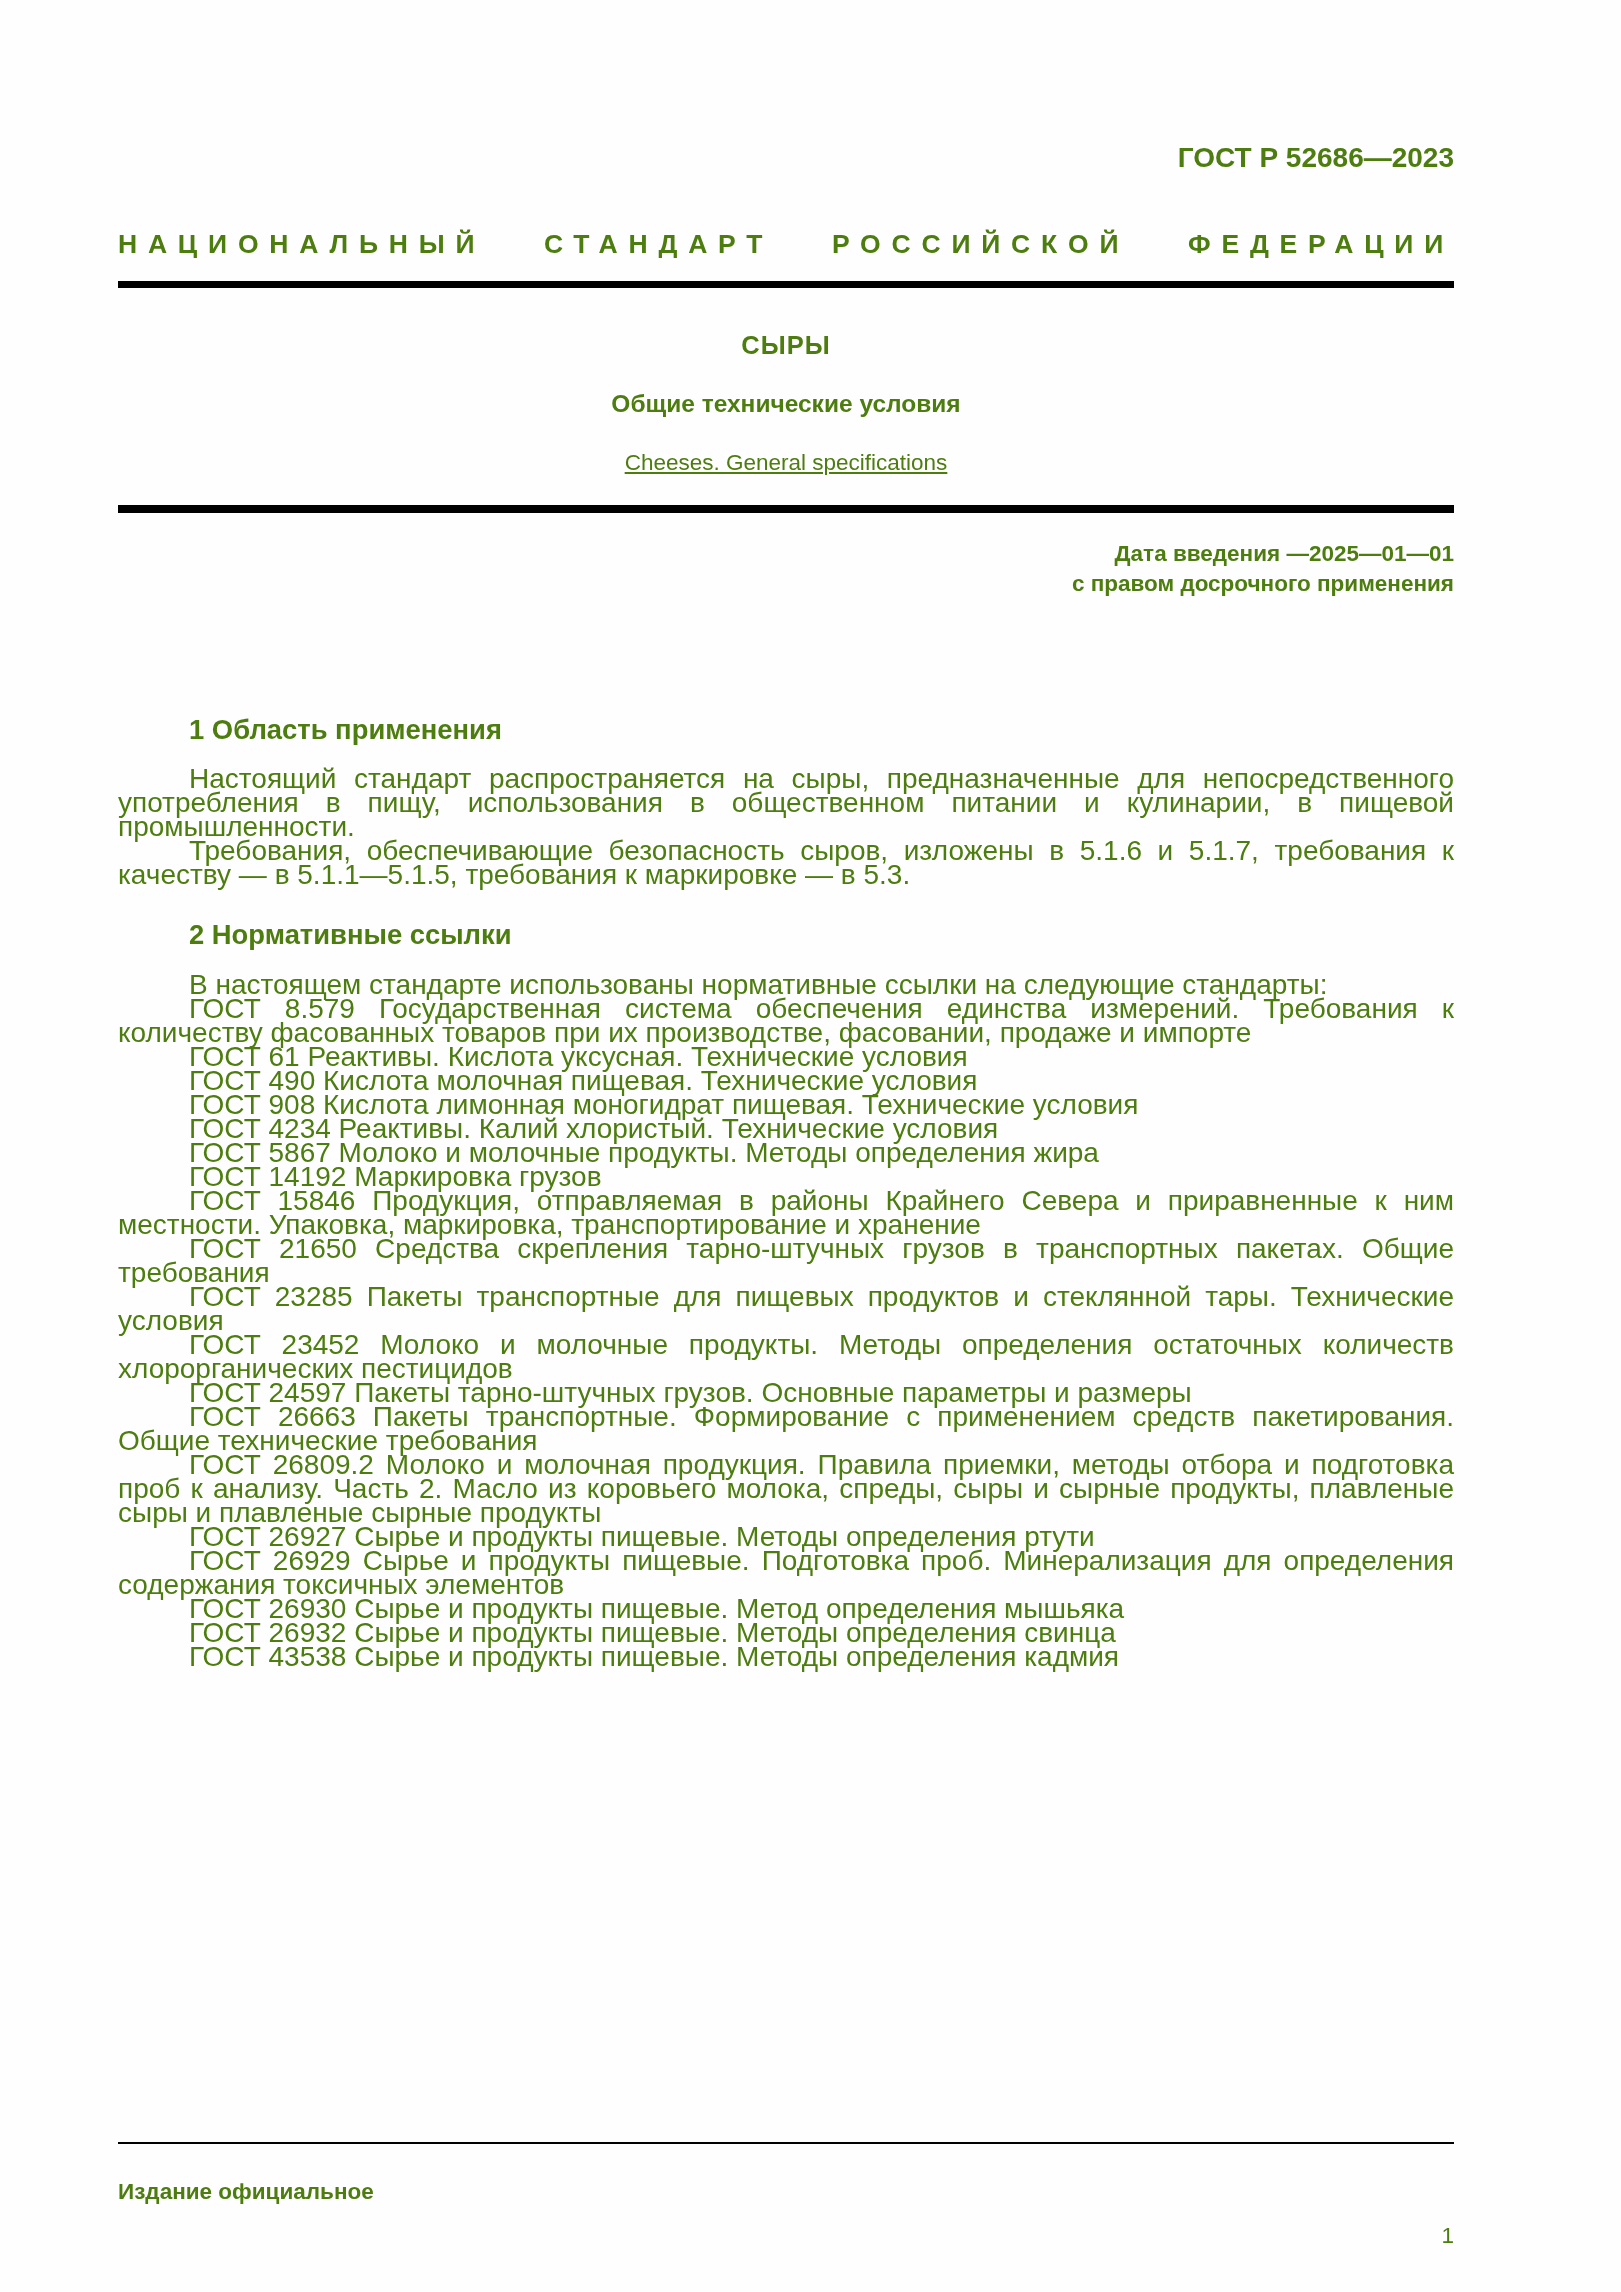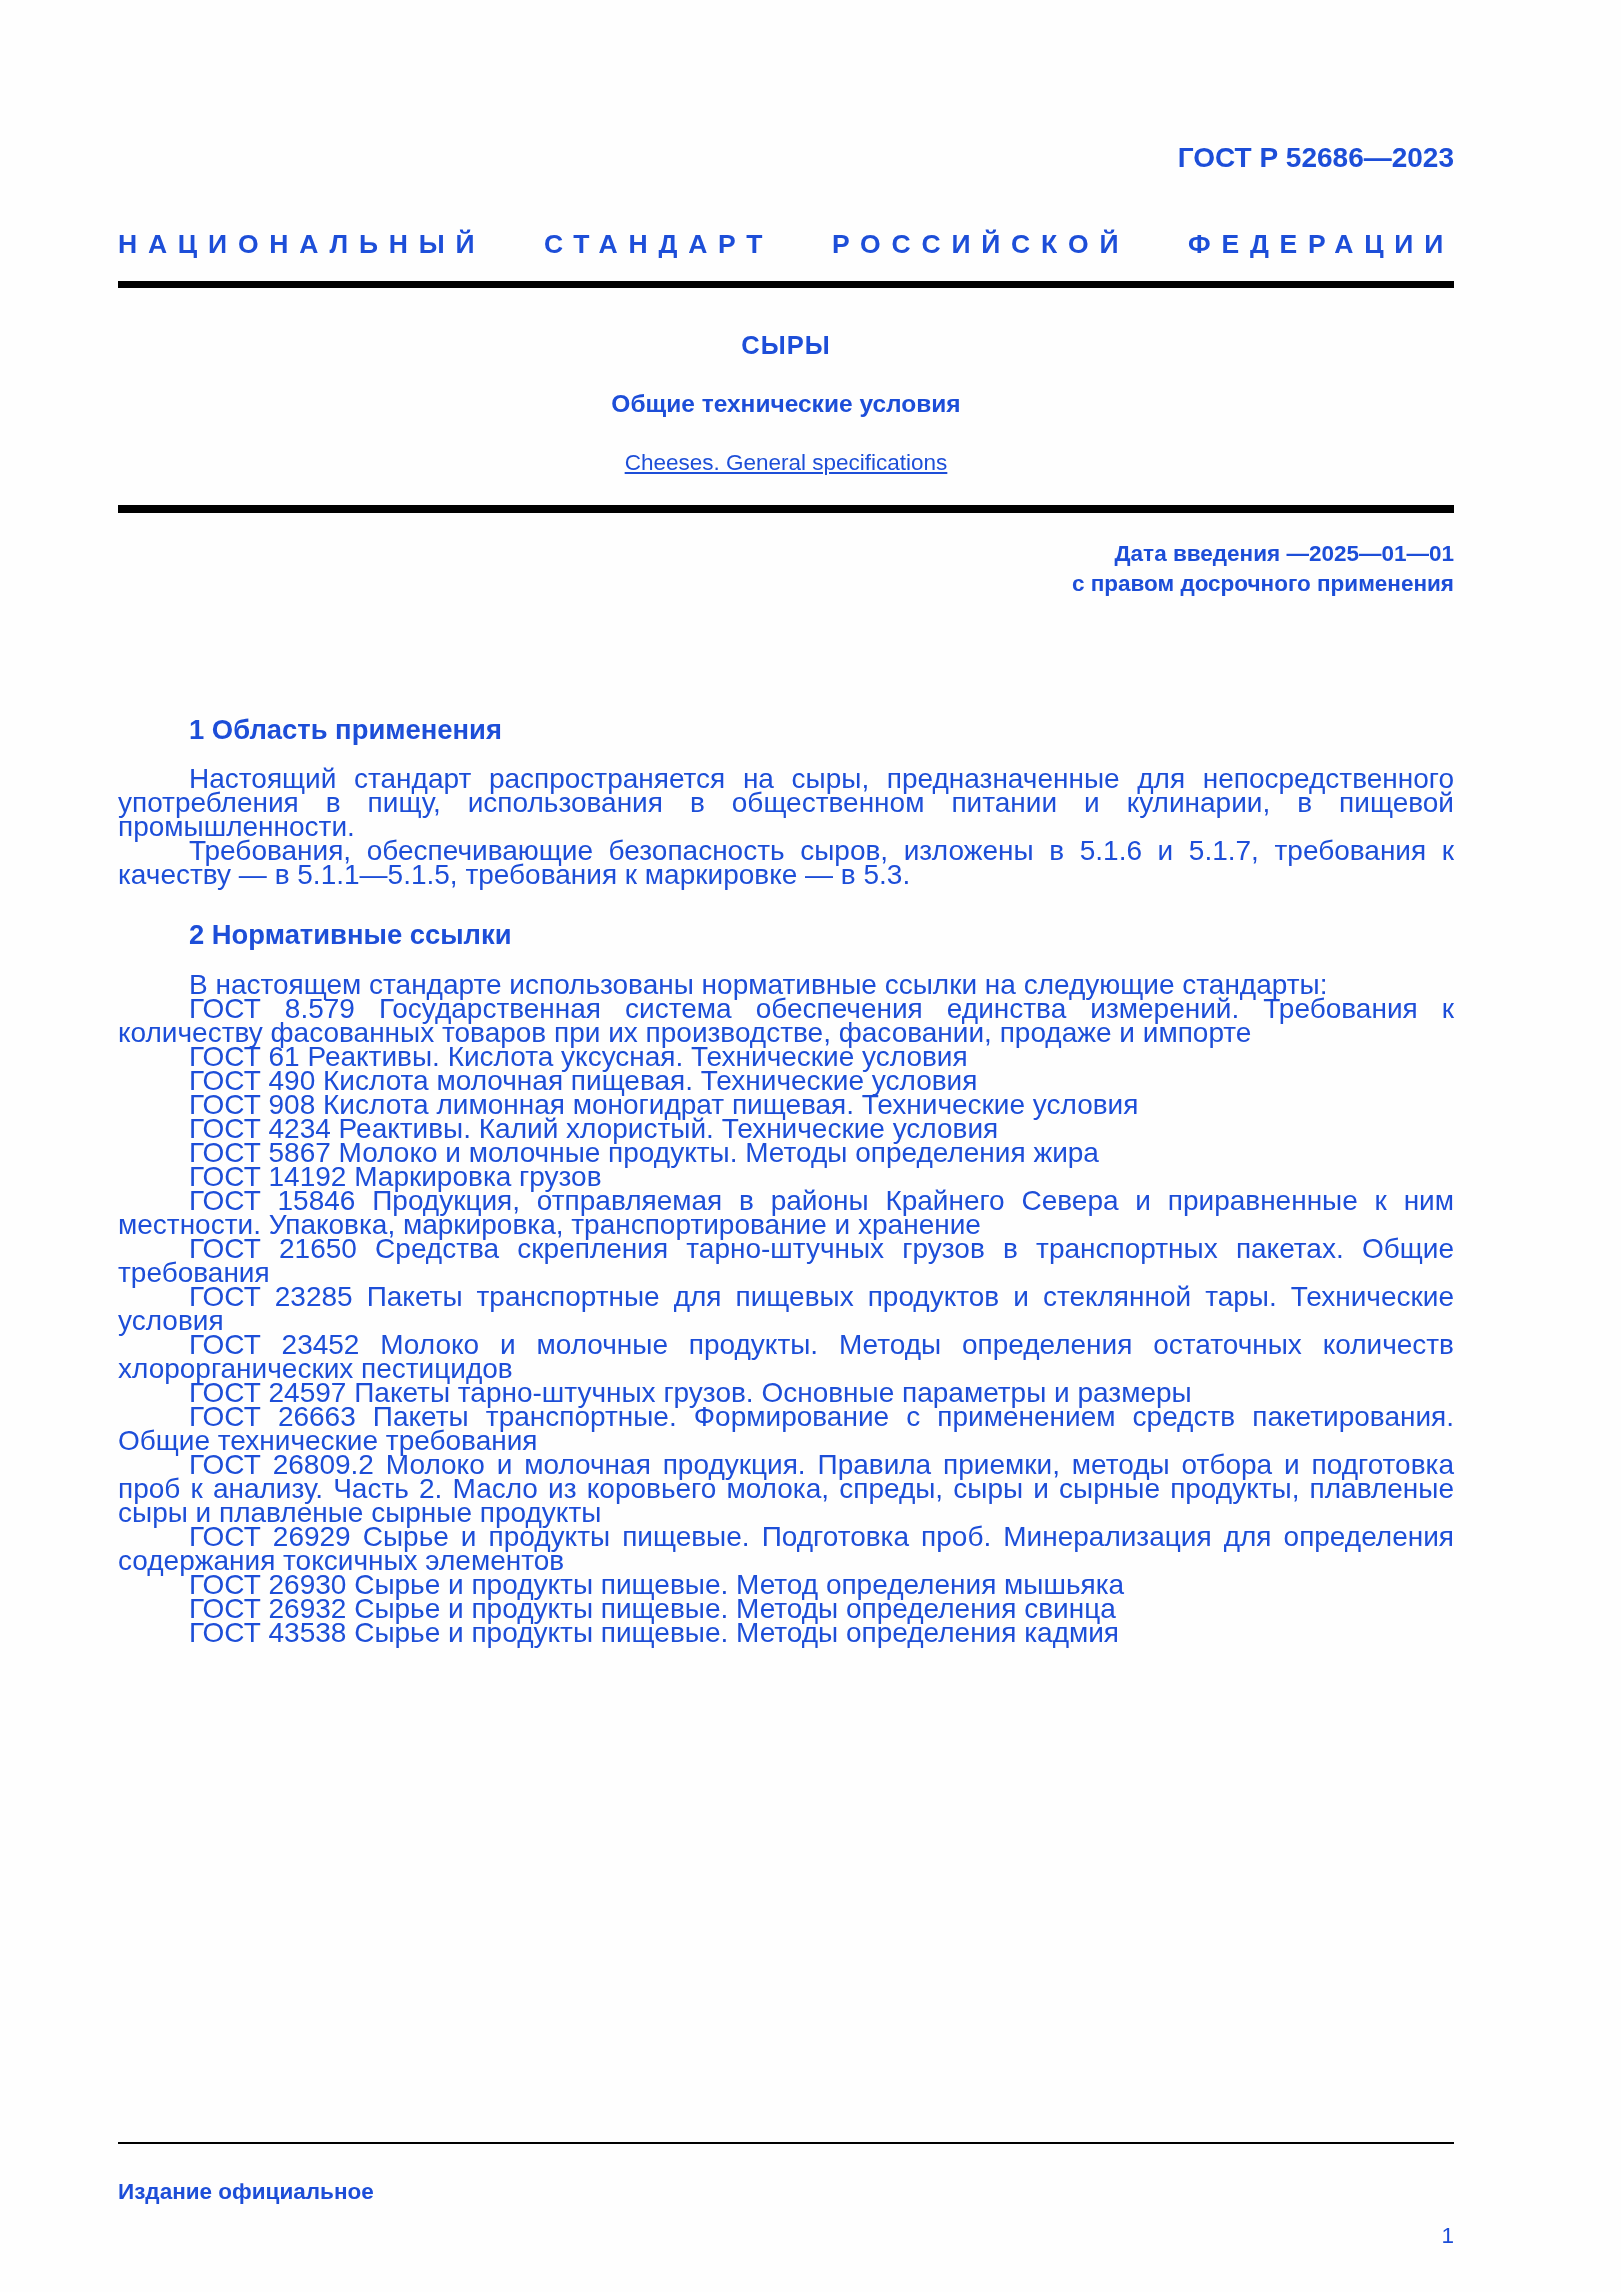--- a/index.html
+++ b/index.html
@@ -3,21 +3,21 @@
 <meta charset="utf-8">
 <style>
   * { margin: 0; padding: 0; box-sizing: border-box; }
   html, body { background: #ffffff; }
   .page {
     position: relative;
     width: 1621px;
     height: 2293px;
     background: #fefefe;
     font-family: "Liberation Sans", sans-serif;
-    color: #1d4ed8;
+    color: #4d7c0f;
     overflow: hidden;
   }
   .content {
     position: absolute;
     left: 118px;
     right: 167px;
     top: 142px;
   }
   .doc-number {
     text-align: right;
@@ -140,20 +140,21 @@
       <p class="body-para">ГОСТ 4234 Реактивы. Калий хлористый. Технические условия</p>
       <p class="body-para">ГОСТ 5867 Молоко и молочные продукты. Методы определения жира</p>
       <p class="body-para">ГОСТ 14192 Маркировка грузов</p>
       <p class="body-para">ГОСТ 15846 Продукция, отправляемая в районы Крайнего Севера и приравненные к ним местности. Упаковка, маркировка, транспортирование и хранение</p>
       <p class="body-para">ГОСТ 21650 Средства скрепления тарно-штучных грузов в транспортных пакетах. Общие требования</p>
       <p class="body-para">ГОСТ 23285 Пакеты транспортные для пищевых продуктов и стеклянной тары. Технические условия</p>
       <p class="body-para">ГОСТ 23452 Молоко и молочные продукты. Методы определения остаточных количеств хлорорганических пестицидов</p>
       <p class="body-para">ГОСТ 24597 Пакеты тарно-штучных грузов. Основные параметры и размеры</p>
       <p class="body-para">ГОСТ 26663 Пакеты транспортные. Формирование с применением средств пакетирования. Общие технические требования</p>
       <p class="body-para">ГОСТ 26809.2 Молоко и молочная продукция. Правила приемки, методы отбора и подготовка проб к анализу. Часть 2. Масло из коровьего молока, спреды, сыры и сырные продукты, плавленые сыры и плавленые сырные продукты</p>
+      <p class="body-para">ГОСТ 26927 Сырье и продукты пищевые. Методы определения ртути</p>
       <p class="body-para">ГОСТ 26929 Сырье и продукты пищевые. Подготовка проб. Минерализация для определения содержания токсичных элементов</p>
       <p class="body-para">ГОСТ 26930 Сырье и продукты пищевые. Метод определения мышьяка</p>
       <p class="body-para">ГОСТ 26932 Сырье и продукты пищевые. Методы определения свинца</p>
       <p class="body-para">ГОСТ 43538 Сырье и продукты пищевые. Методы определения кадмия</p>
     </div>
 
   </div>
 
   <div class="footer">
     <div class="footer-note">Издание официальное</div>

